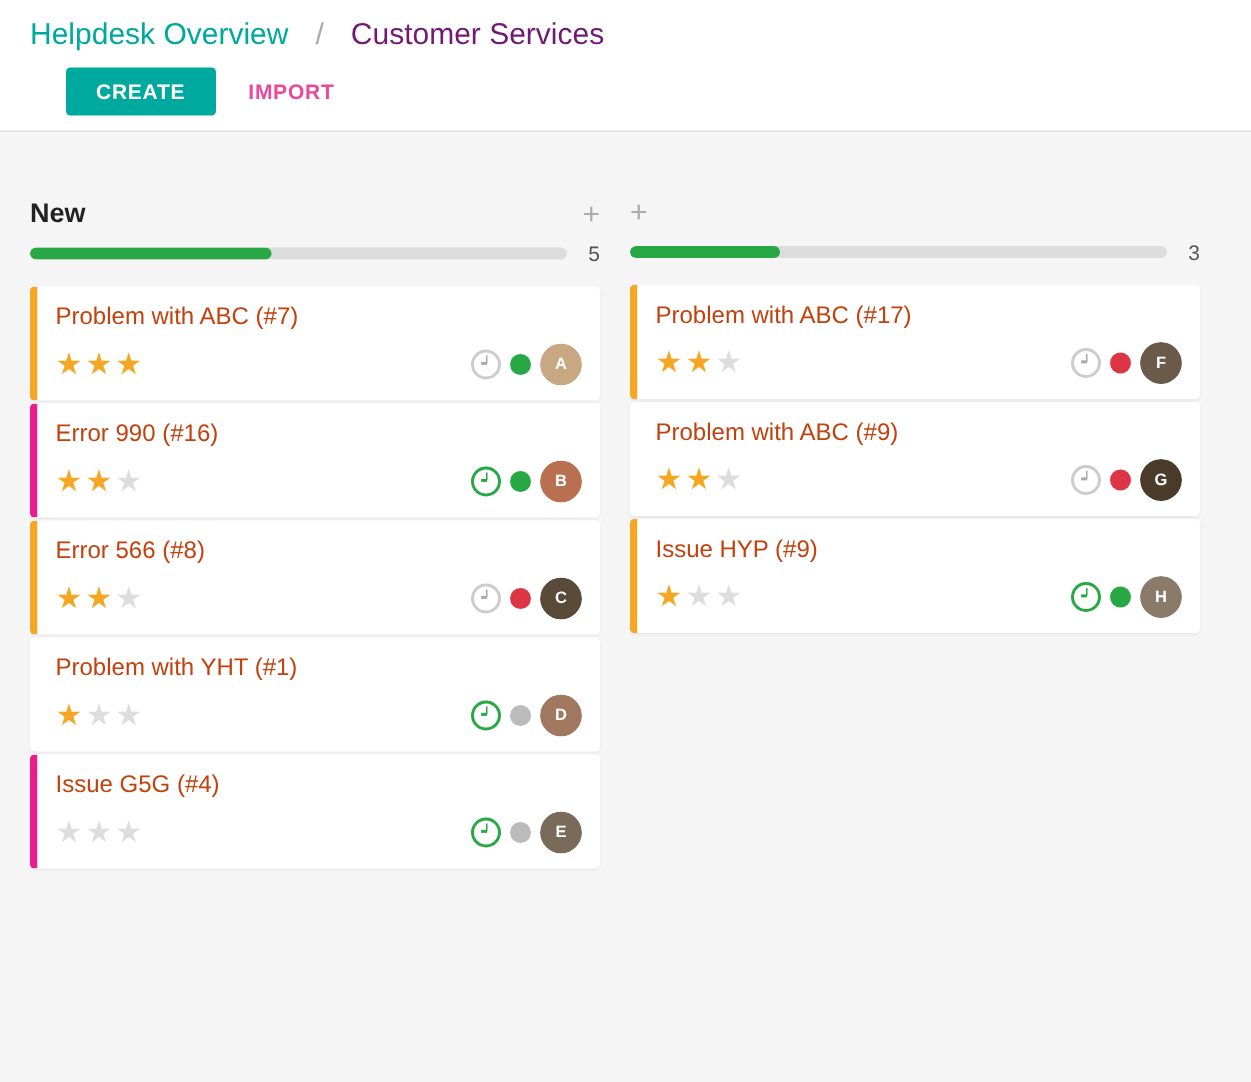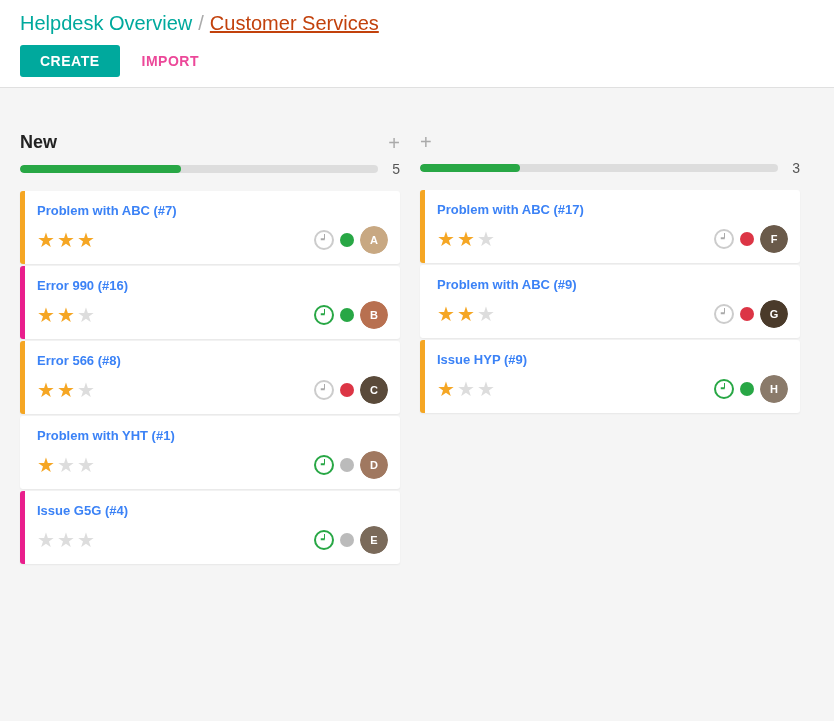--- a/index.html
+++ b/index.html
@@ -11,53 +11,53 @@
       min-height: 721px;
     }
     .header {
       background: #fff;
       padding: 12px 20px 0 20px;
       border-bottom: 1px solid #e0e0e0;
     }
     .breadcrumb {
       display: flex;
       align-items: center;
-      gap: 6px;
+      gap: 18px;
       margin-bottom: 10px;
     }
     .breadcrumb-main {
       color: #00a99d;
       font-size: 20px;
       font-weight: 500;
     }
     .breadcrumb-sep {
       color: #aaa;
       font-size: 20px;
     }
     .breadcrumb-sub {
-      color: #c2410c;
+      color: #701a75;
       font-size: 20px;
-      text-decoration: underline;
     }
     .toolbar {
       display: flex;
       align-items: center;
       gap: 12px;
       padding-bottom: 10px;
     }
     .btn-create {
       background: #00a99d;
       color: #fff;
       border: none;
       padding: 8px 20px;
       font-size: 14px;
       font-weight: 700;
       cursor: pointer;
       border-radius: 3px;
       letter-spacing: 0.5px;
+      margin-left: 24px;
     }
     .btn-import {
       background: transparent;
       color: #ec4899;
       border: none;
       padding: 8px 10px;
       font-size: 14px;
       font-weight: 700;
       cursor: pointer;
       letter-spacing: 0.5px;
@@ -120,23 +120,23 @@
       background: #fff;
       border-radius: 3px;
       margin-bottom: 2px;
       border-left: 5px solid transparent;
       padding: 12px 12px 10px 12px;
       position: relative;
       box-shadow: 0 1px 2px rgba(0,0,0,0.06);
       cursor: pointer;
     }
     .card-title {
-      font-size: 13px;
-      font-weight: 700;
-      color: #3b82f6;
+      font-size: 16px;
+      font-weight: 400;
+      color: #c2410c;
       margin-bottom: 8px;
     }
     .card-footer {
       display: flex;
       align-items: center;
       justify-content: space-between;
     }
     .stars {
       display: flex;
       gap: 2px;

